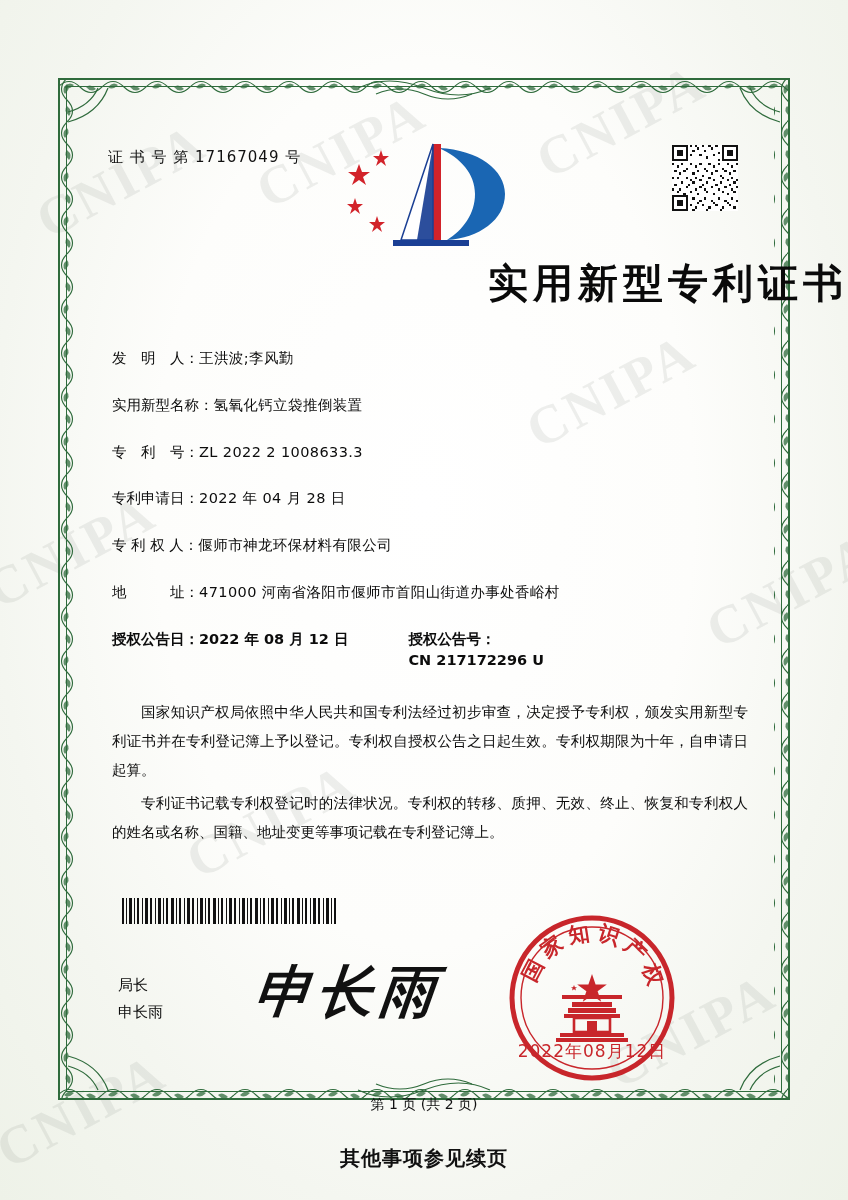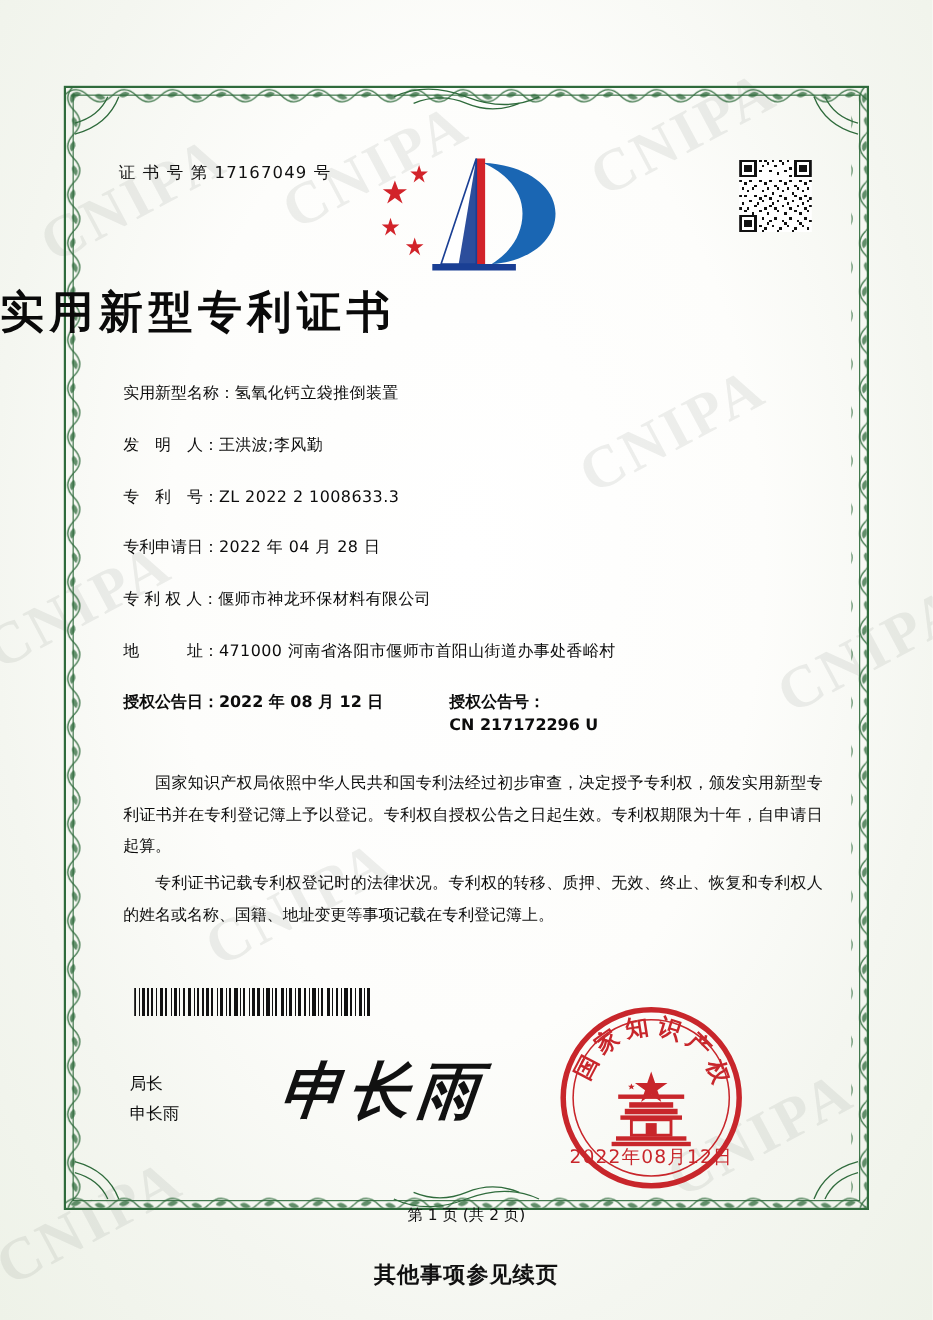--- a/index.html
+++ b/index.html
@@ -72,21 +72,21 @@
     position: absolute;
     left: 50%;
     transform: translateX(-50%);
     top: 140px;
     width: 190px; height: 110px;
   }
   .main-title {
     position: absolute;
     left: 0; right: 0;
     top: 256px;
-    text-align: left;
+    text-align: right;
     font-family: "DejaVu Sans", "Liberation Sans", sans-serif;
     font-weight: bold;
     font-size: 40px;
     letter-spacing: 5px;
     color: #0a0a0a;
   }
 
   
   .fields {
     position: absolute;
@@ -310,26 +310,26 @@
       <polygon points="52,10 54,16 60,16 55,20 57,26 52,22 47,26 49,20 44,16 50,16"></polygon>
       <polygon points="26,58 28,64 34,64 29,68 31,74 26,70 21,74 23,68 18,64 24,64"></polygon>
       <polygon points="48,76 50,82 56,82 51,86 53,92 48,88 43,92 45,86 40,82 46,82"></polygon>
     </g>
   </svg>
 
   <div class="main-title">实用新型专利证书</div>
 
   <div class="fields">
     <div class="field-row">
+      <span class="field-label">发　明　人：</span>
+      <span class="field-value">王洪波;李风勤</span>
+    </div>
+    <div class="field-row">
       <span class="field-label">实用新型名称：</span>
       <span class="field-value">氢氧化钙立袋推倒装置</span>
-    </div>
-    <div class="field-row">
-      <span class="field-label">发　明　人：</span>
-      <span class="field-value">王洪波;李风勤</span>
     </div>
     <div class="field-row">
       <span class="field-label">专　利　号：</span>
       <span class="field-value">ZL 2022 2 1008633.3</span>
     </div>
     <div class="field-row">
       <span class="field-label">专利申请日：</span>
       <span class="field-value">2022 年 04 月 28 日</span>
     </div>
     <div class="field-row">

